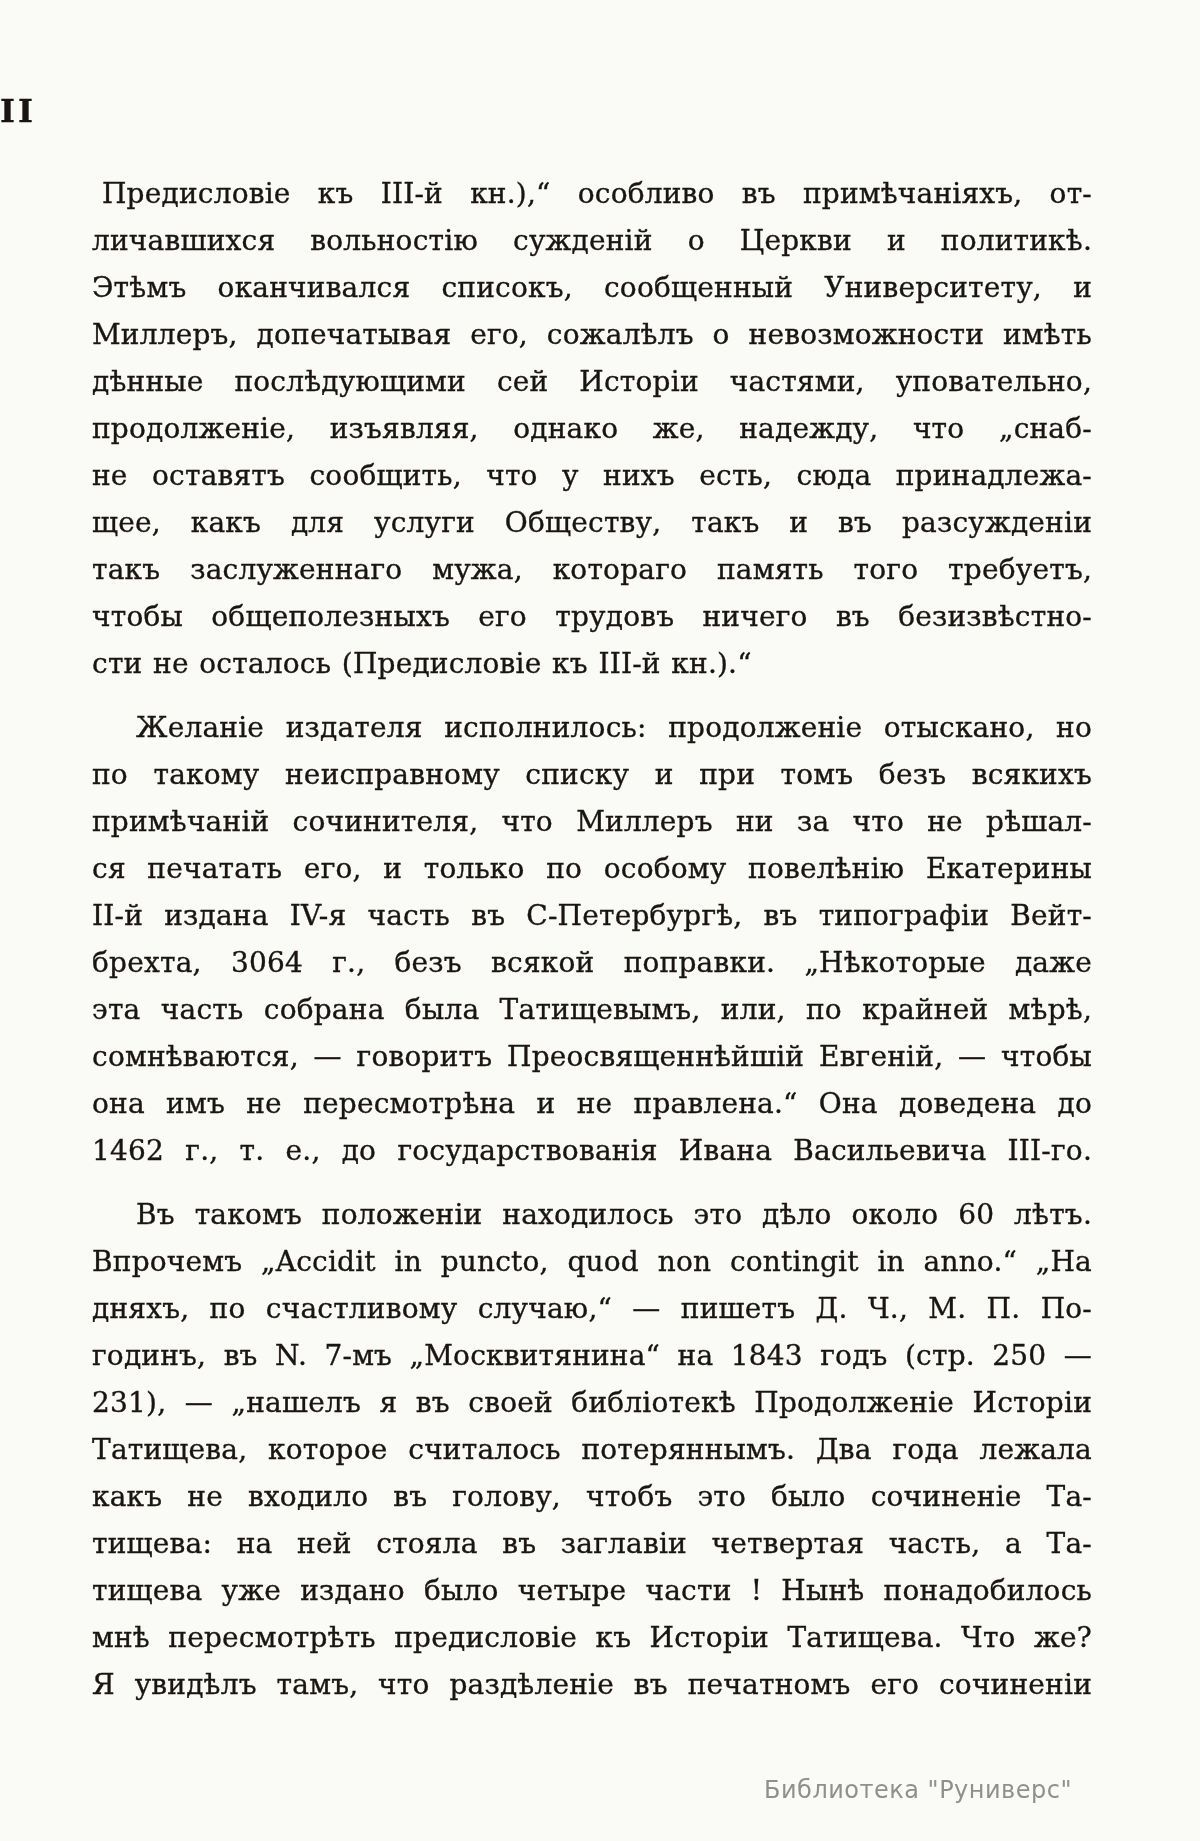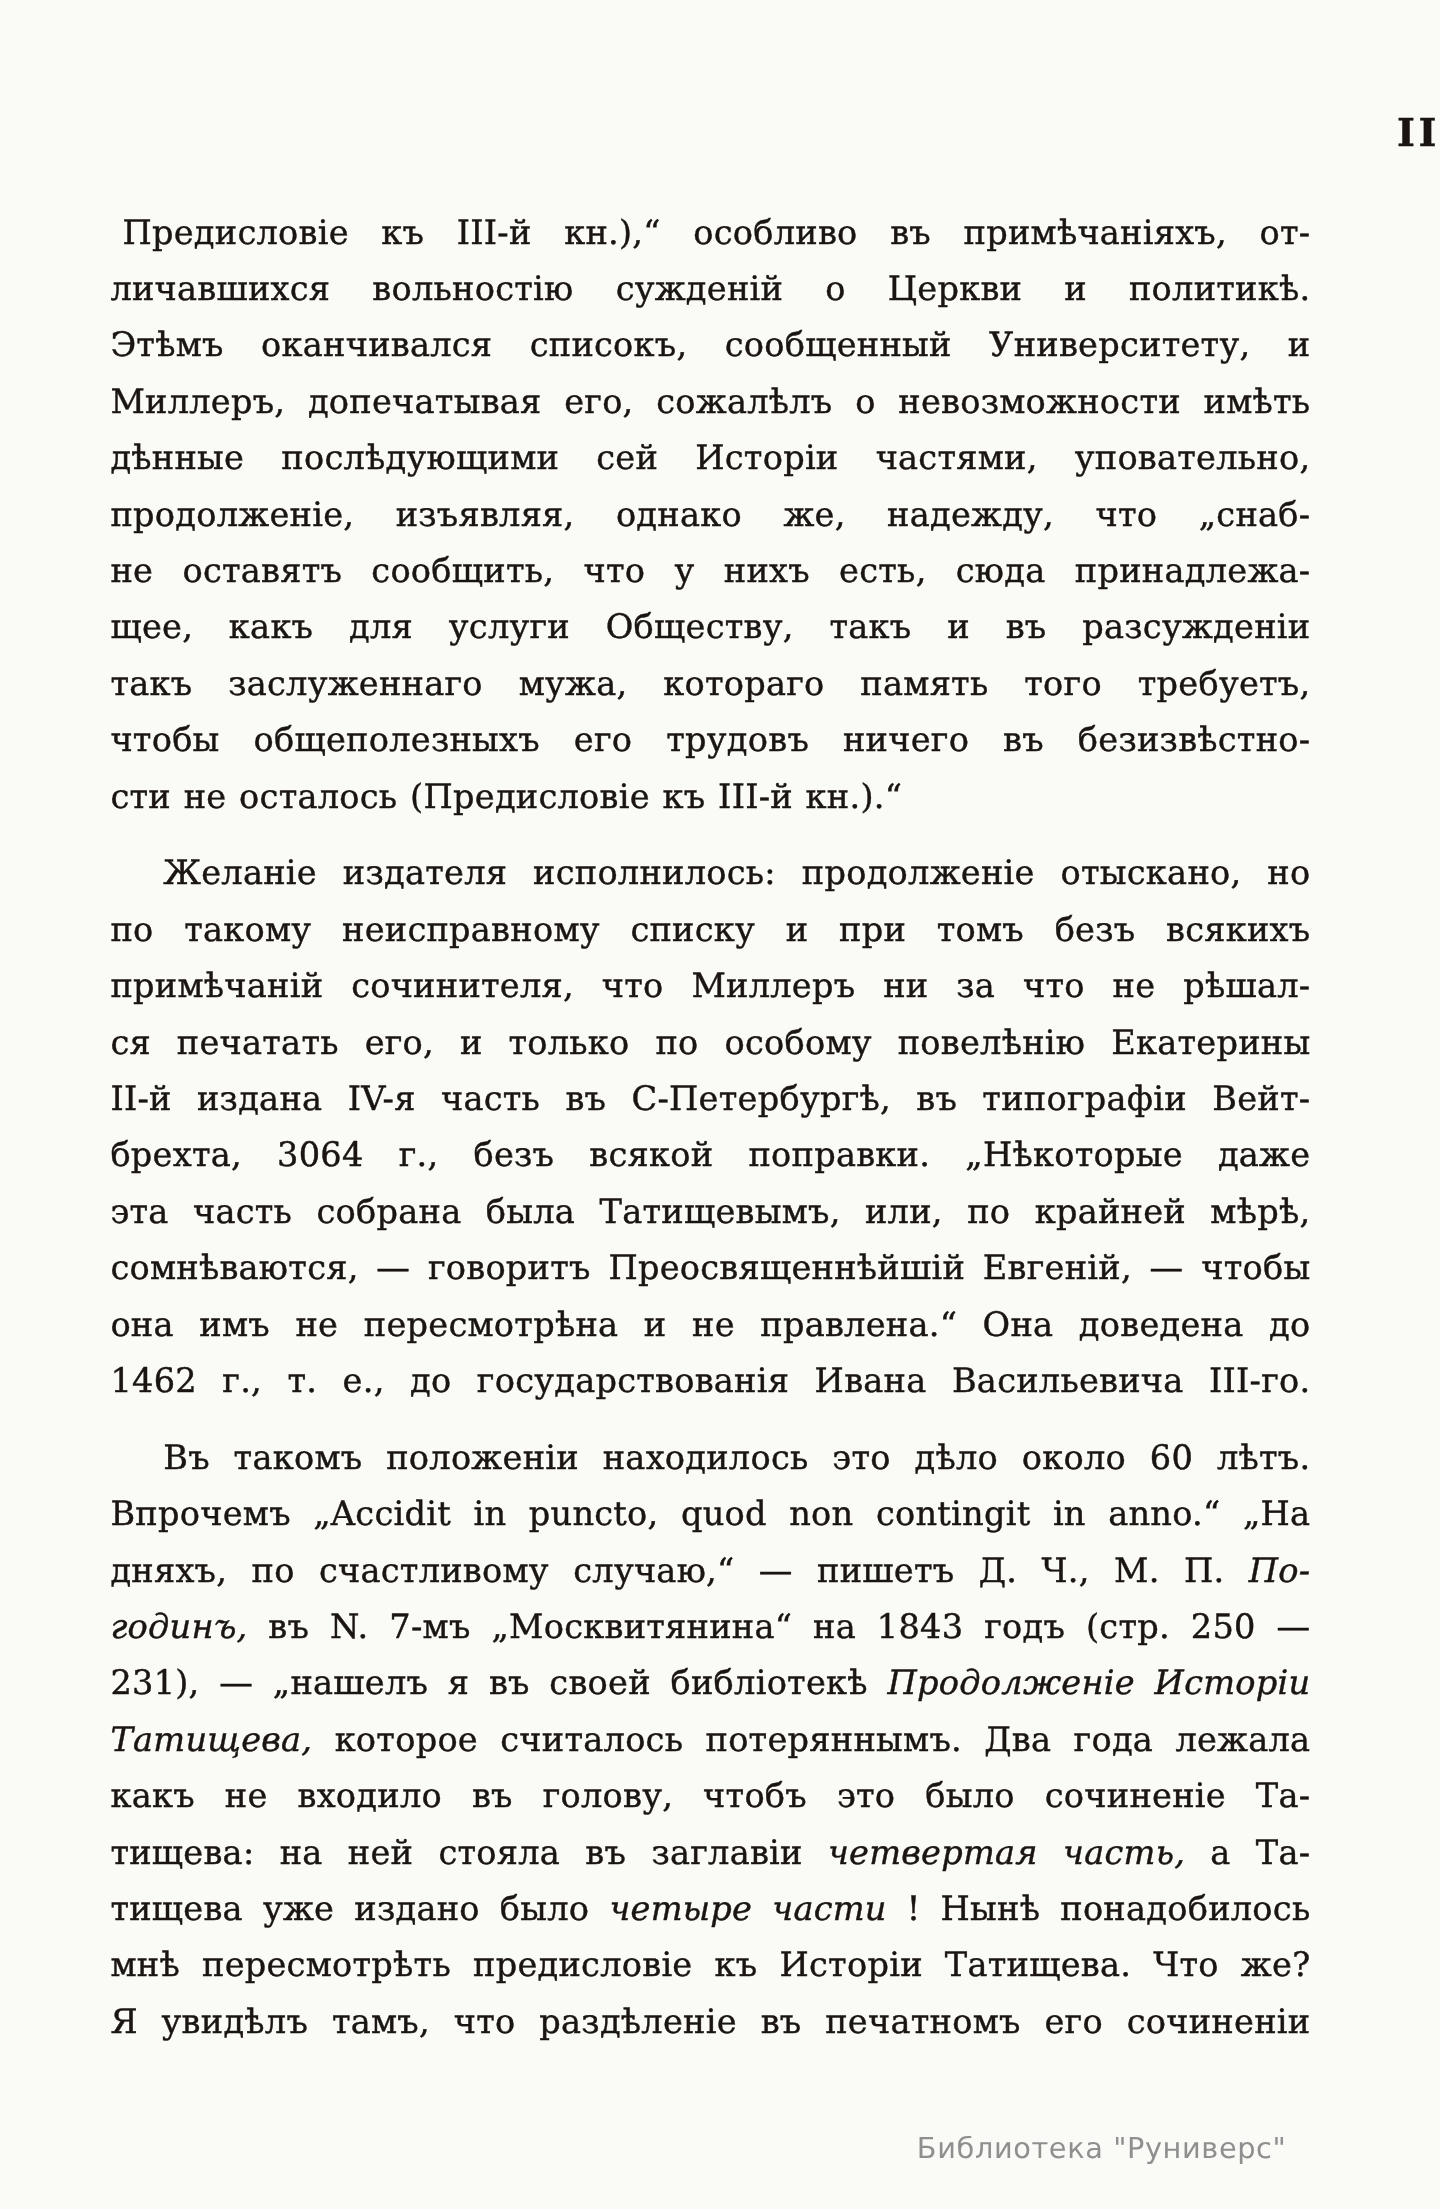--- a/index.html
+++ b/index.html
@@ -15,21 +15,21 @@
     background: #fafbf6;
     font-family: "DejaVu Serif", "Liberation Serif", serif;
     color: #1a1512;
     overflow: hidden;
   }
   .pagenum {
     position: absolute;
     top: 92px;
     left: 0;
     right: 0;
-    text-align: right;
+    text-align: left;
     font-size: 32px;
     font-weight: bold;
     letter-spacing: 3px;
     -webkit-text-stroke: 0.3px;
   }
   .text-block {
     position: absolute;
     left: 92px;
     width: 1016px;
     top: 170px;
@@ -46,21 +46,21 @@
     text-align: justify;
     text-align-last: justify;
     letter-spacing: 0.2px;
     word-spacing: 1.5px;
   }
   .line.no-just {
     text-align-last: left;
   }
   .para.p0 .line.first { text-indent: 10px; }
   .para:not(.p0) .line.first { text-indent: 44px; }
-  .it { font-style: italic; }
+  .it { }
   .watermark {
     position: absolute;
     right: 128px;
     top: 1776px;
     font-family: "DejaVu Sans", "Liberation Sans", sans-serif;
     font-size: 24px;
     color: #8f8f8f;
     letter-spacing: 0.5px;
   }
 </style>

